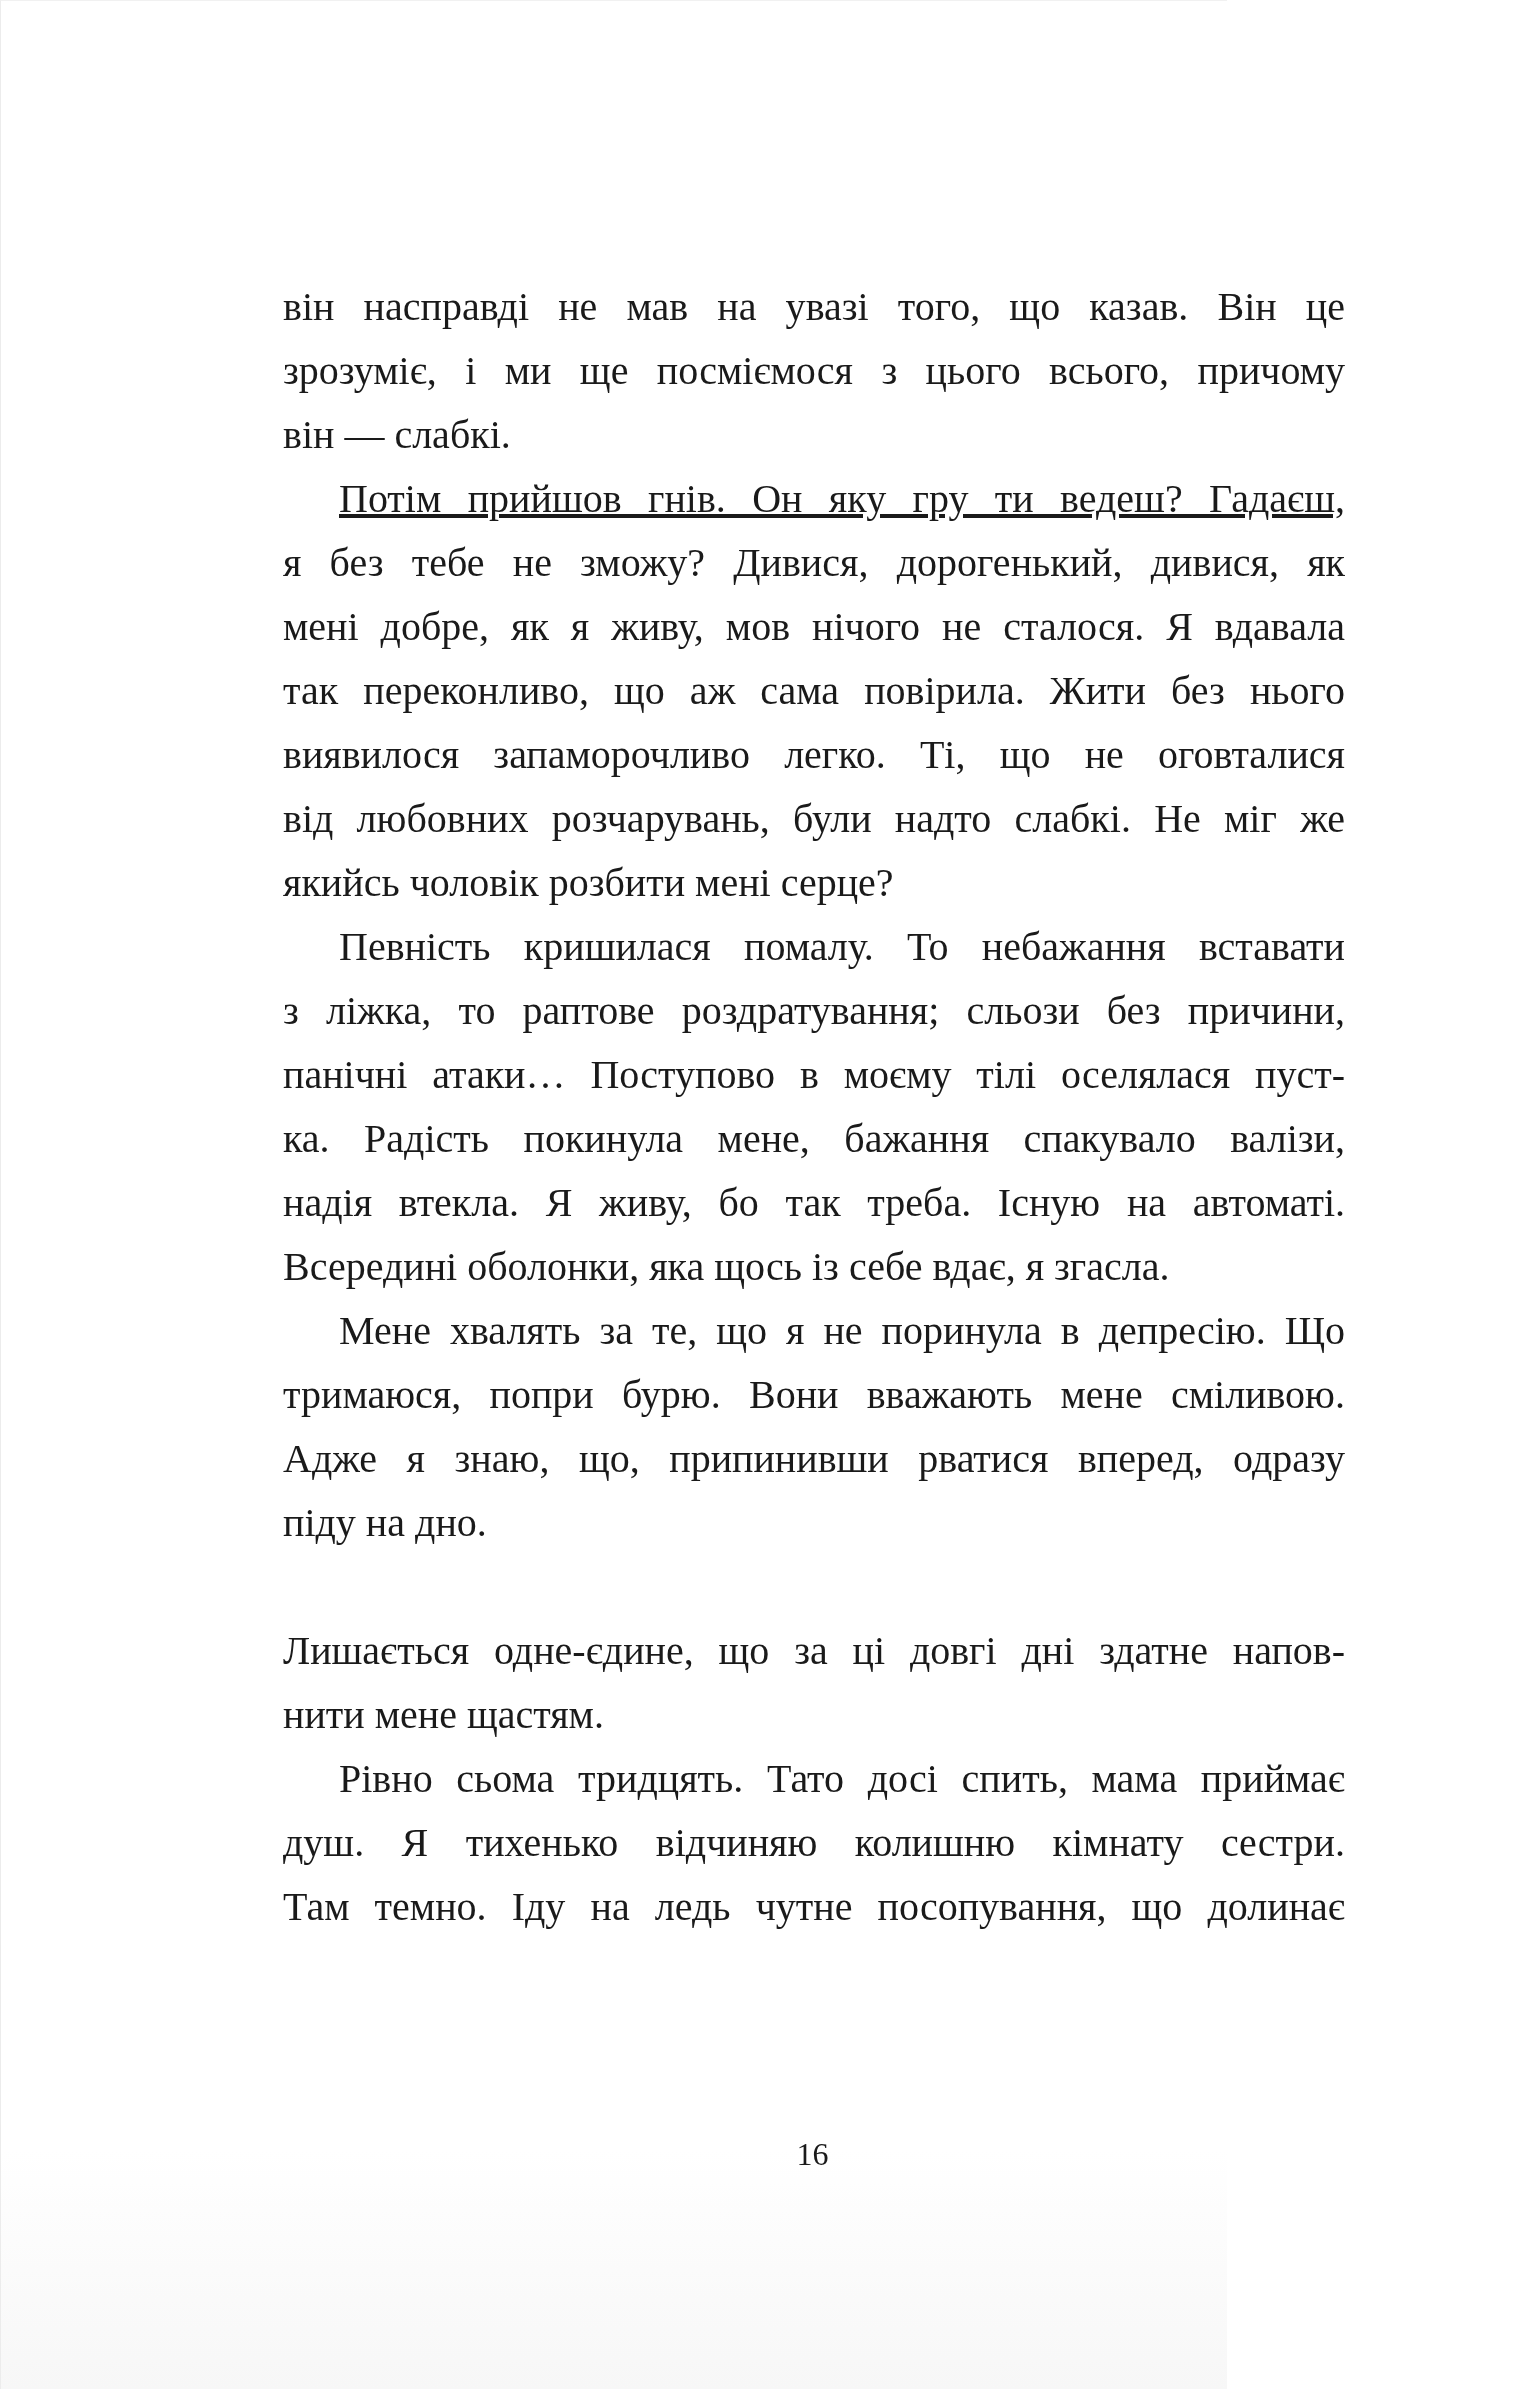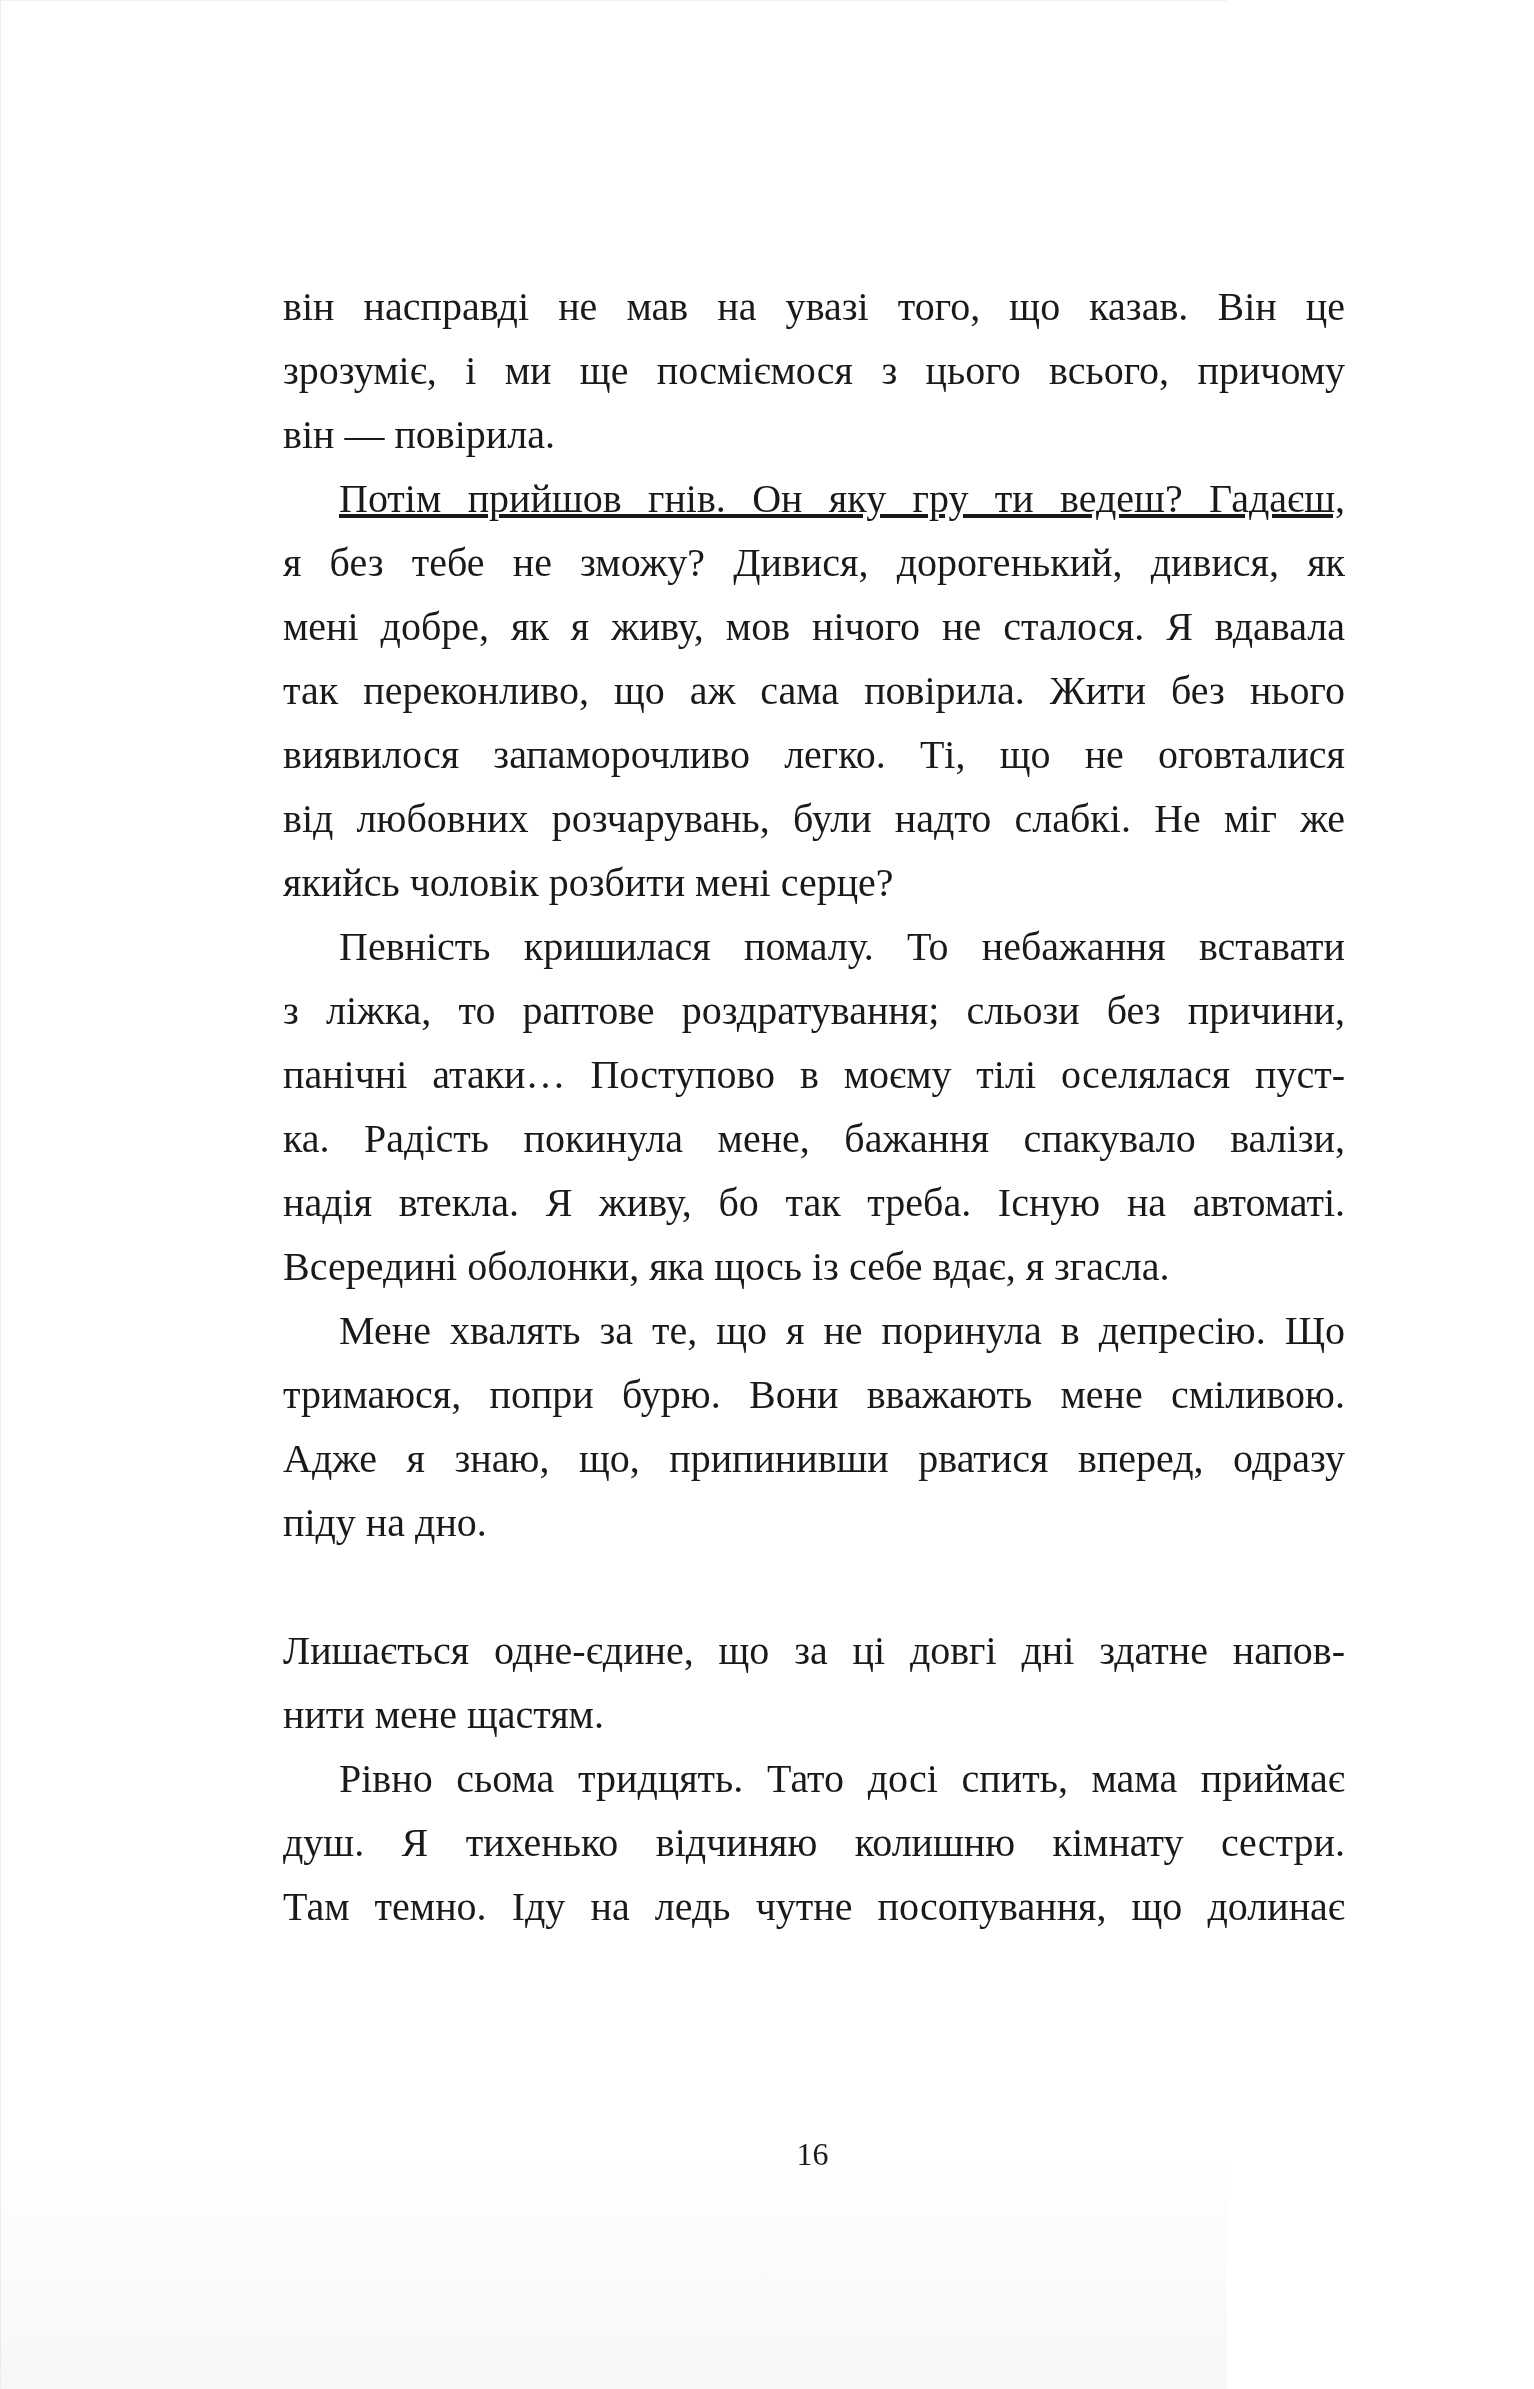--- a/index.html
+++ b/index.html
@@ -70,21 +70,21 @@
 
 <div class="page">
   <div class="text-block">
     <span class="line">
         <span class="line-inner" style="text-align: justify; text-align-last: justify;">він насправді не мав на увазі того, що казав. Він це</span>
       </span>
     <span class="line">
         <span class="line-inner" style="text-align: justify; text-align-last: justify;">зрозуміє, і ми ще посміємося з цього всього, причому</span>
       </span>
     <span class="line last">
-        <span class="line-inner" style="text-align: left; text-align-last: left;">він — повірила.</span>
+        <span class="line-inner" style="text-align: left; text-align-last: left;">він — слабкі.</span>
       </span>
     <span class="line indent">
         <span class="line-inner" style="text-align: justify; text-align-last: justify; text-decoration: underline;">Потім прийшов гнів. Он яку гру ти ведеш? Гадаєш,</span>
       </span>
     <span class="line">
         <span class="line-inner" style="text-align: justify; text-align-last: justify;">я без тебе не зможу? Дивися, дорогенький, дивися, як</span>
       </span>
     <span class="line">
         <span class="line-inner" style="text-align: justify; text-align-last: justify;">мені добре, як я живу, мов нічого не сталося. Я вдавала</span>
       </span>

